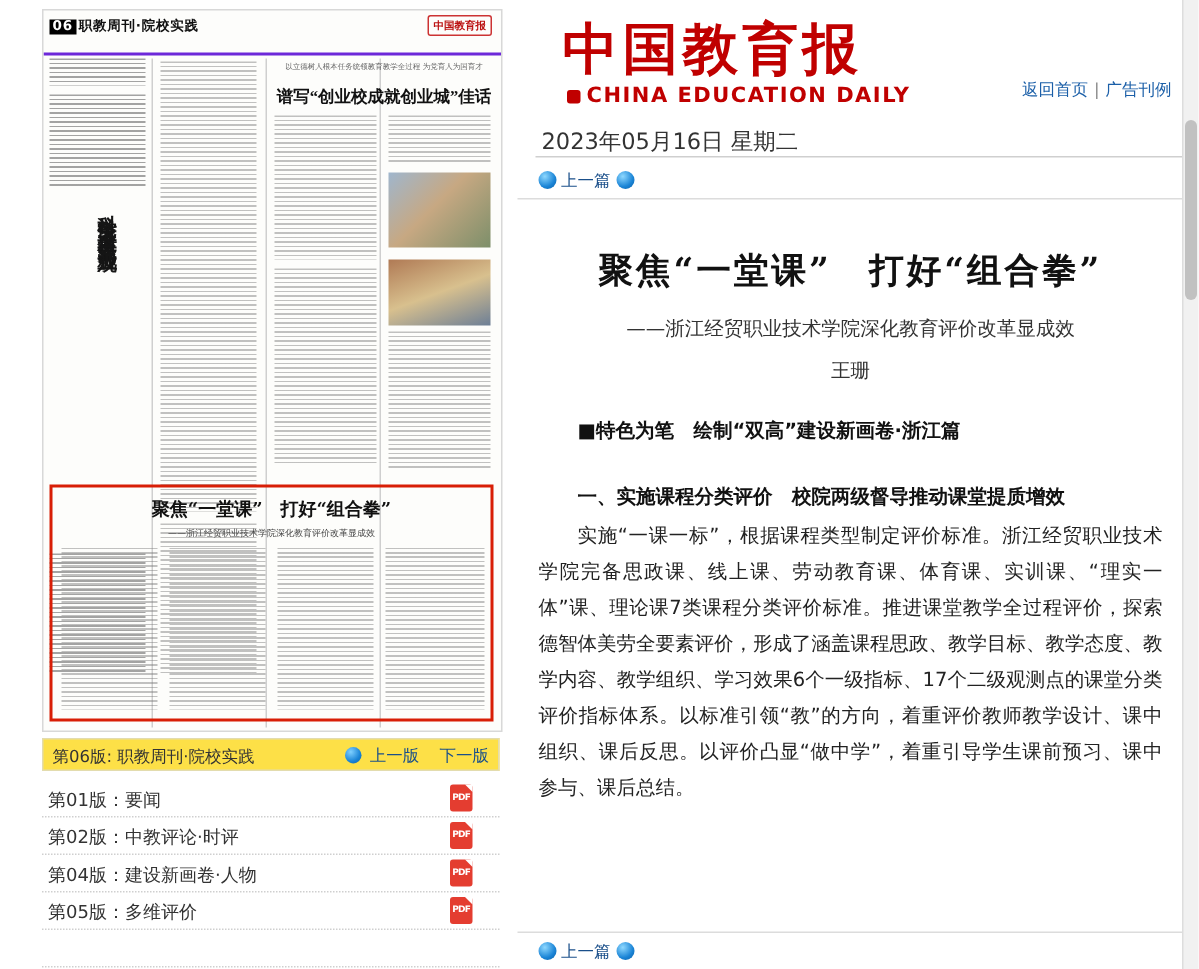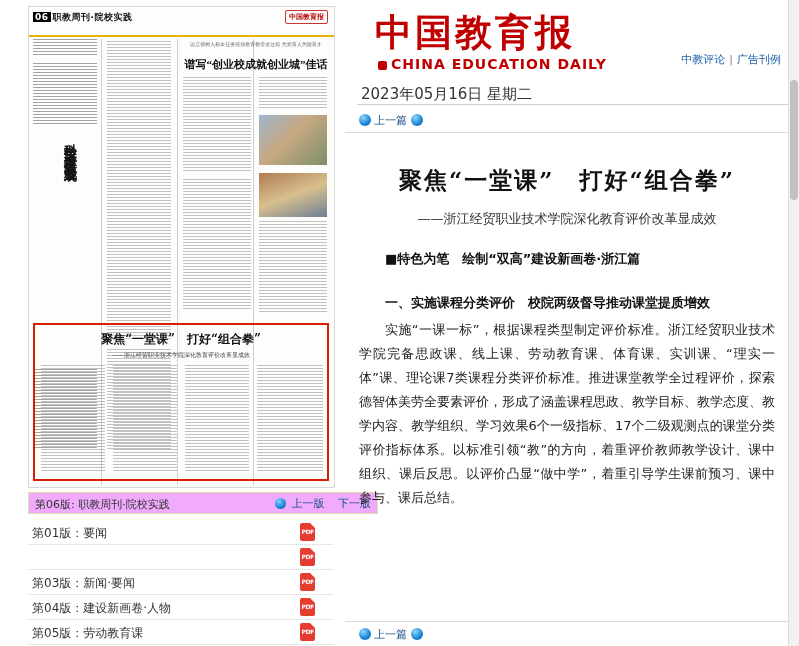--- a/index.html
+++ b/index.html
@@ -34,21 +34,21 @@
     position: relative;
     width: 305px;
     height: 480px;
     background: #fdfdfb;
     border: 1px solid #d8d8d8;
     overflow: hidden;
   }
   .pt-head {
     position: relative;
     height: 30px;
-    border-bottom: 2px solid #eab308;
+    border-bottom: 2px solid #6d28d9;
     padding: 2px 4px 0 4px;
     box-sizing: border-box;
   }
   .pt-head-left {
     position: absolute;
     left: 4px;
     top: 4px;
     font-size: 9px;
     font-weight: bold;
     color: #111;
@@ -140,23 +140,23 @@
     font-size: 6px;
     text-align: center;
     color: #444;
     margin-top: 3px;
   }
 
   
   .thumb-bar {
     position: relative;
     margin-top: 4px;
-    width: 350px;
+    width: 305px;
     height: 22px;
-    background: #f0abfc;
+    background: #fde047;
     border: 1px solid #e3dcae;
     box-sizing: border-box;
     padding-left: 29px;
   }
   .thumb-bar .label {
     position: absolute;
     left: 6px;
     top: 4px;
     font-size: 11px;
     color: #333;
@@ -469,66 +469,64 @@
         <a href="#" style="margin-left:10px;">下一版</a>
       </div>
     </div>
 
     <div class="page-list">
       <div class="pl-row">
         <span class="t">第01版：要闻</span>
         <span class="pdf-ic">PDF</span>
       </div>
       <div class="pl-row">
-        <span class="pdf-ic">PDF</span>
-      </div>
-      <div class="pl-row">
-        <span class="t">第03版：新闻·要闻</span>
+        <span class="t">第02版：中教评论·时评</span>
         <span class="pdf-ic">PDF</span>
       </div>
       <div class="pl-row">
         <span class="t">第04版：建设新画卷·人物</span>
         <span class="pdf-ic">PDF</span>
       </div>
       <div class="pl-row">
-        <span class="t">第05版：劳动教育课</span>
+        <span class="t">第05版：多维评价</span>
         <span class="pdf-ic">PDF</span>
       </div>
       <div class="pl-row">
         
         
       </div>
     </div>
   </div>
 
   <div class="right-col">
 
     <div class="masthead">
       <div class="logo-cn">中国教育报</div>
       <div class="logo-en">
         <span class="mark"></span><span>CHINA EDUCATION DAILY</span>
       </div>
       <div class="top-links">
-        <a href="#">中教评论</a><span class="sep">|</span><a href="#">广告刊例</a>
+        <a href="#">返回首页</a><span class="sep">|</span><a href="#">广告刊例</a>
       </div>
     </div>
 
     <div class="datebar">
       <span>2023年05月16日 星期二</span>
     </div>
 
     <div class="prevbar">
       <div class="inner">
         <span class="arrow-left"></span><a href="#">上一篇</a><span class="arrow-right"></span>
       </div>
     </div>
 
     <div class="article">
       <div class="art-title">聚焦“一堂课”　打好“组合拳”</div>
       <div class="art-sub">——浙江经贸职业技术学院深化教育评价改革显成效</div>
+      <div class="art-author">王珊</div>
       <div class="art-section">■特色为笔　绘制“双高”建设新画卷·浙江篇</div>
       <div class="art-h">一、实施课程分类评价　校院两级督导推动课堂提质增效</div>
       <div class="art-p">实施“一课一标”，根据课程类型制定评价标准。浙江经贸职业技术学院完备思政课、线上课、劳动教育课、体育课、实训课、“理实一体”课、理论课7类课程分类评价标准。推进课堂教学全过程评价，探索德智体美劳全要素评价，形成了涵盖课程思政、教学目标、教学态度、教学内容、教学组织、学习效果6个一级指标、17个二级观测点的课堂分类评价指标体系。以标准引领“教”的方向，着重评价教师教学设计、课中组织、课后反思。以评价凸显“做中学”，着重引导学生课前预习、课中参与、课后总结。</div>
 
     </div>
 
     <div class="bottombar">
       <div class="inner">
         <span class="arrow-left"></span><a href="#">上一篇</a><span class="arrow-right"></span>
       </div>

